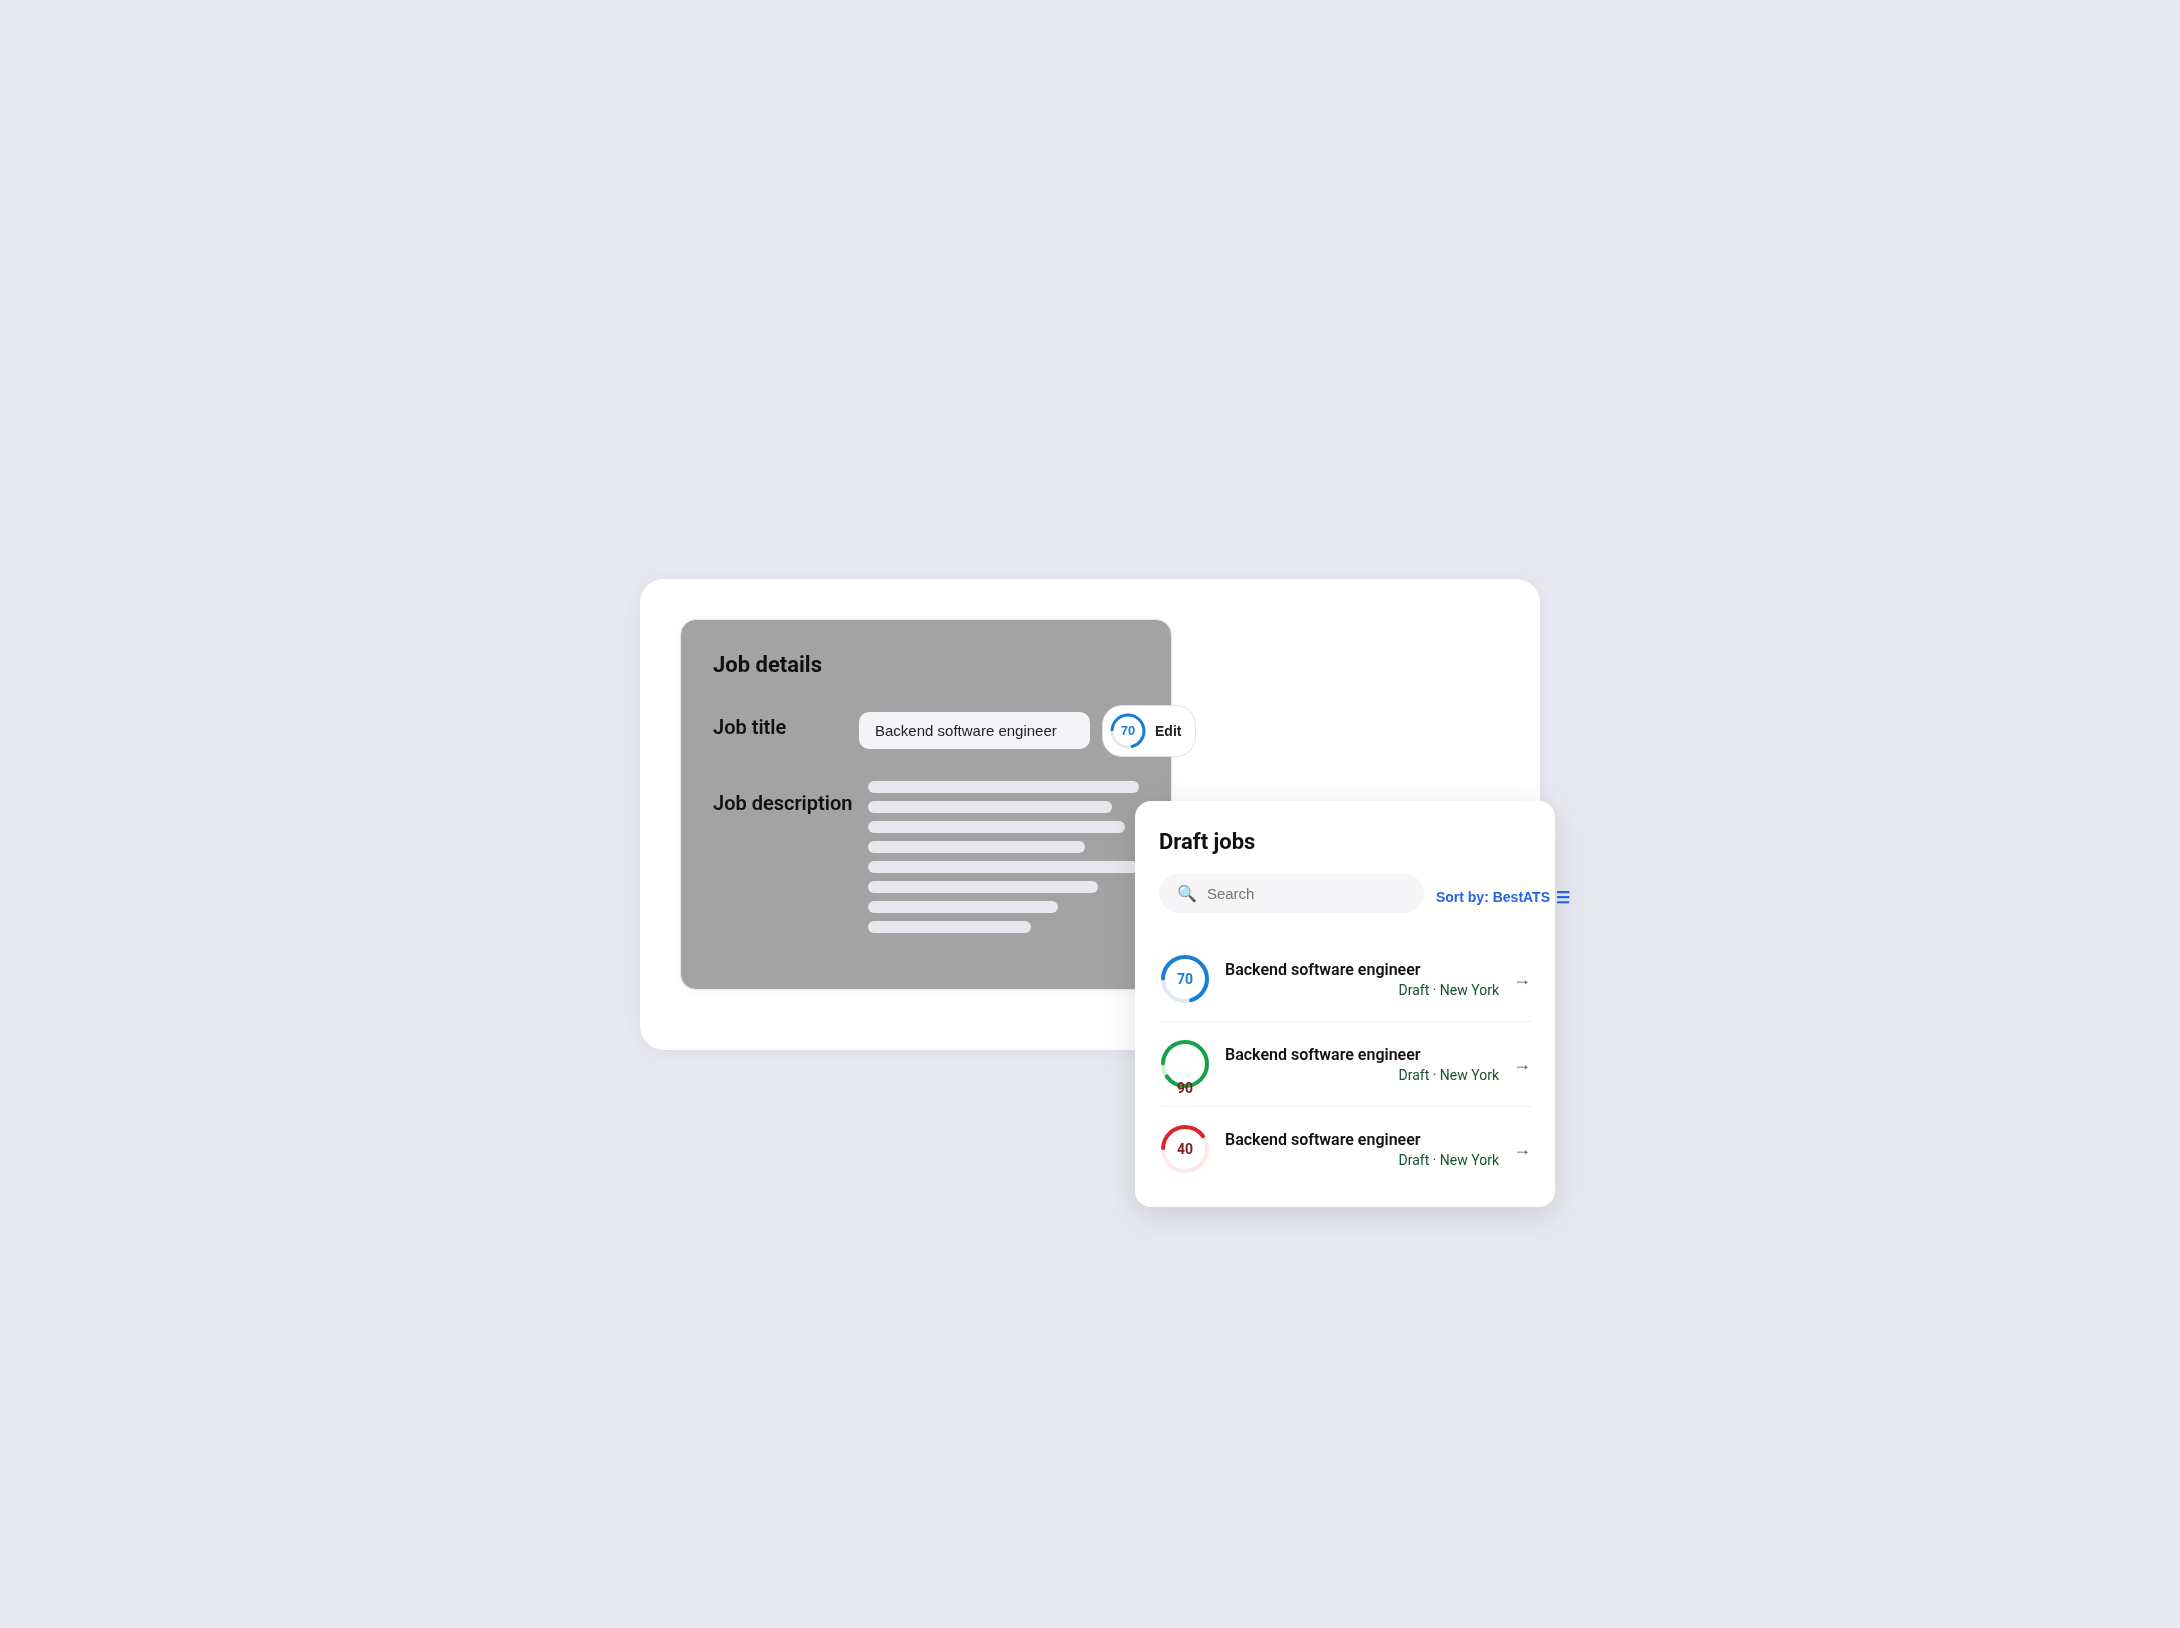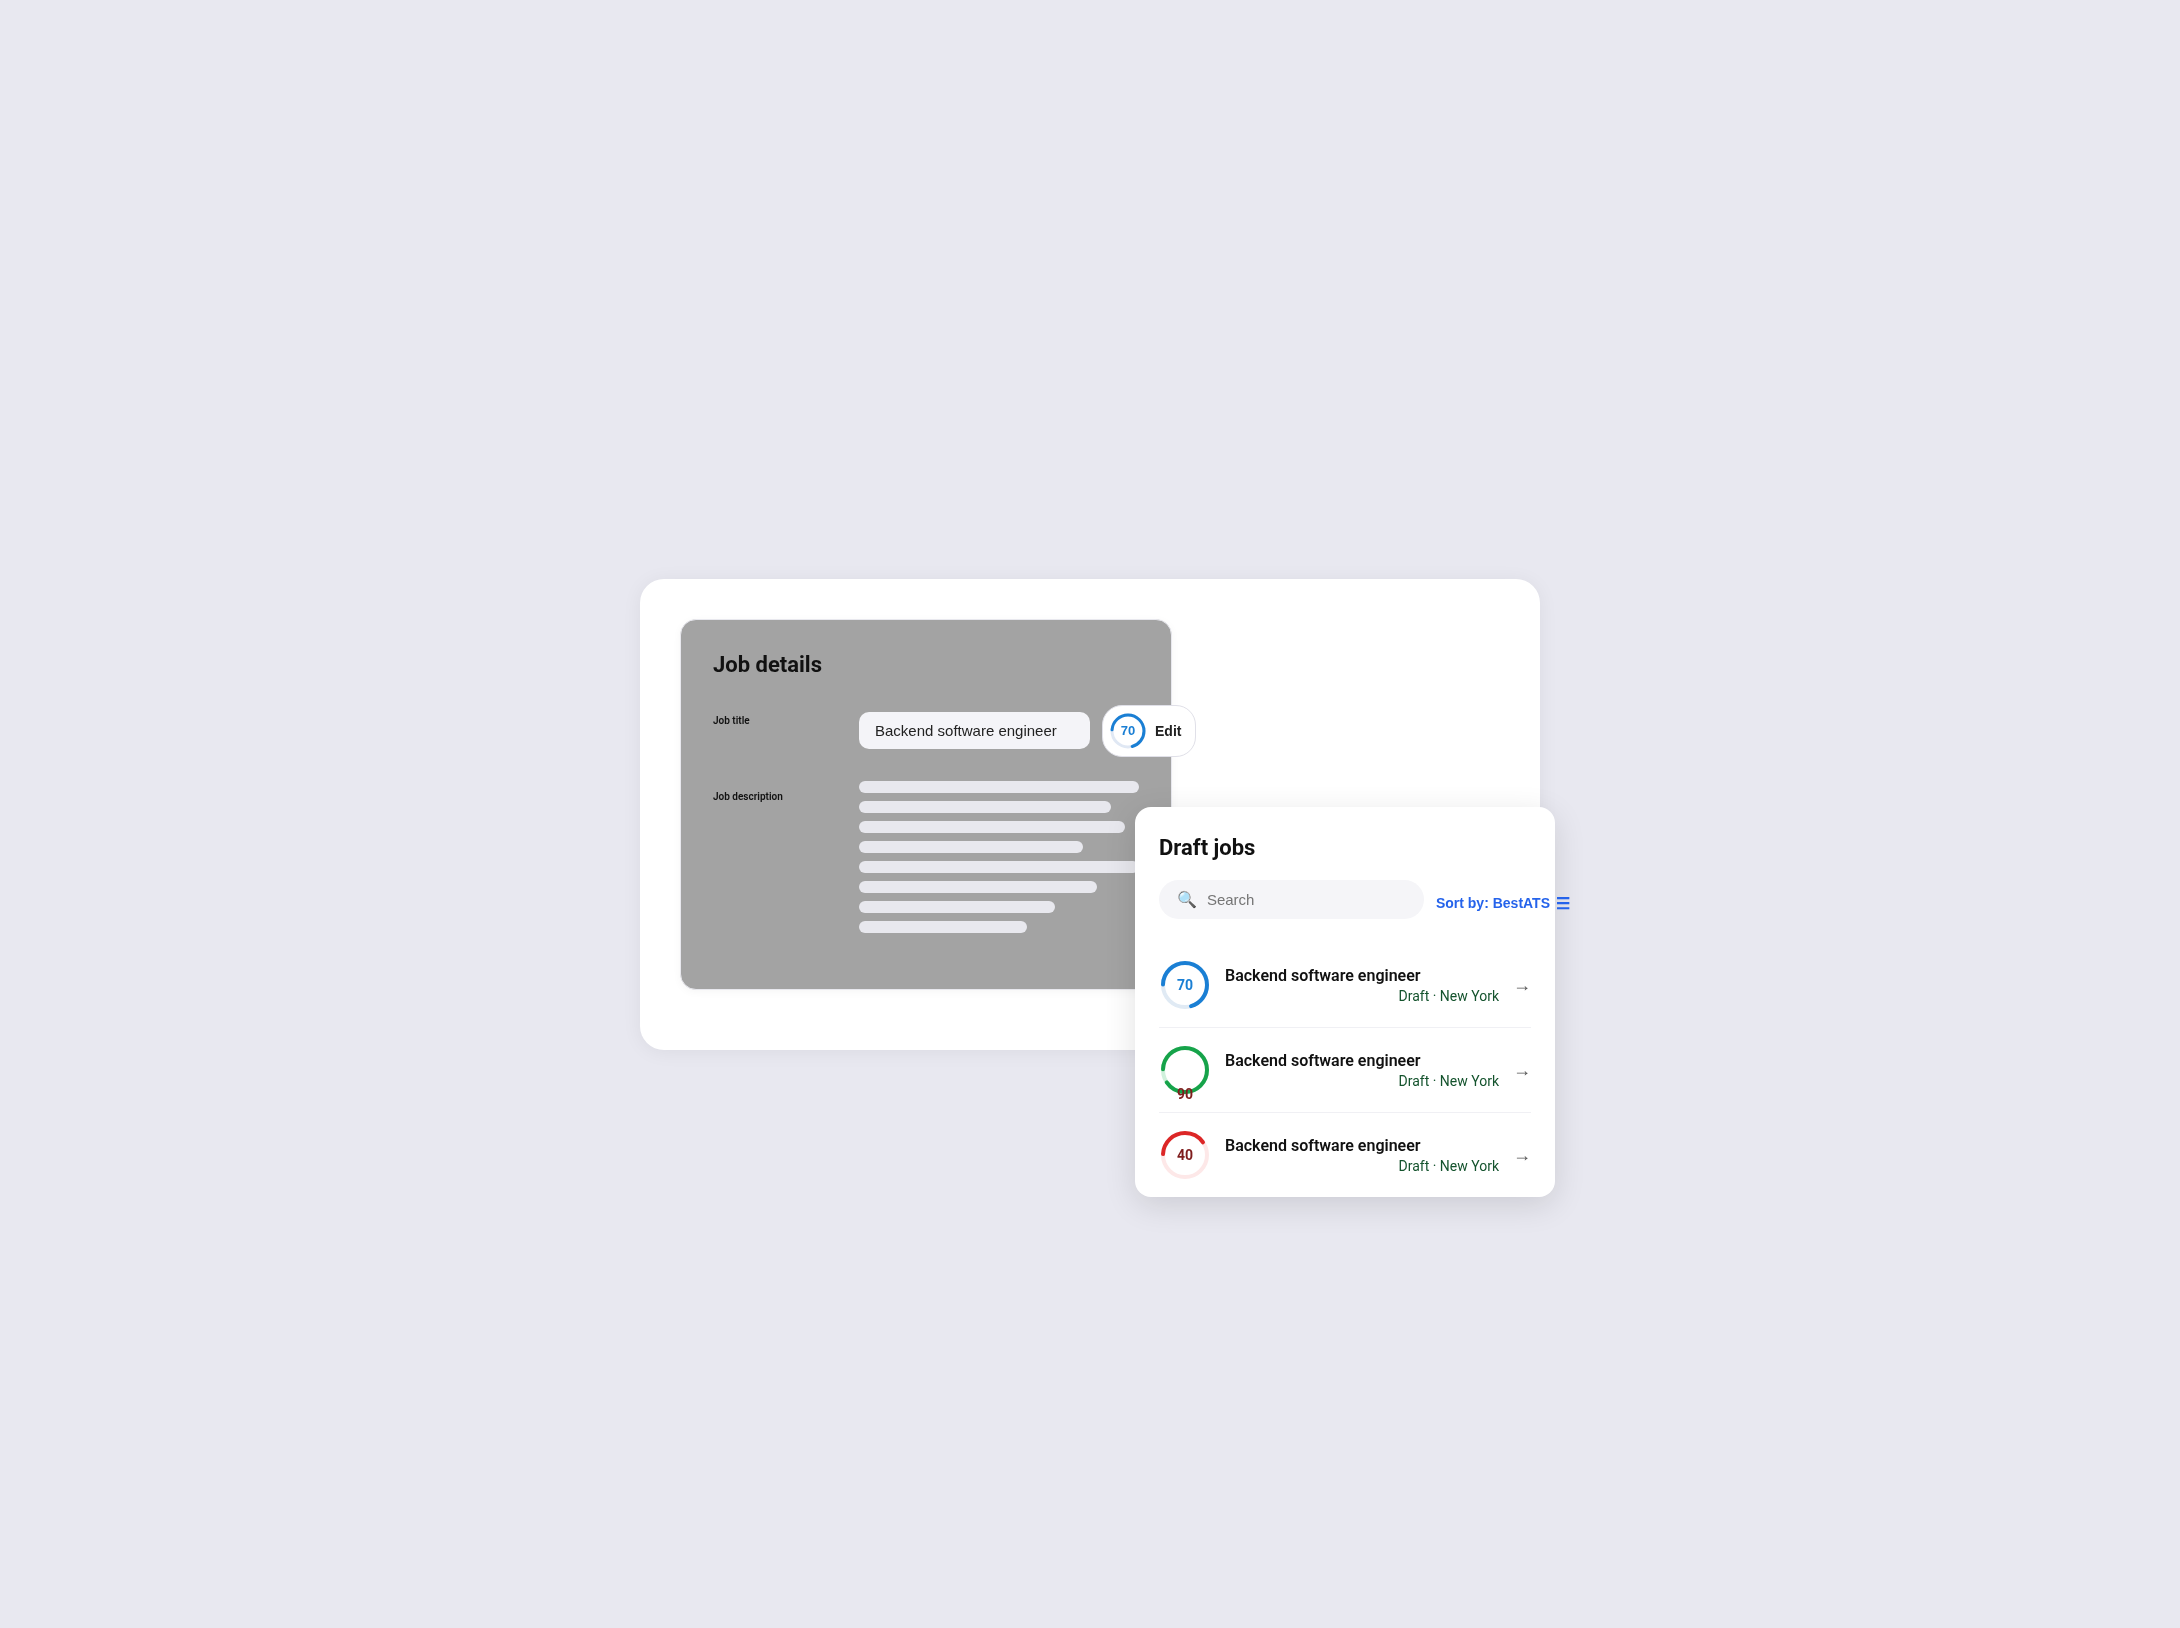--- a/index.html
+++ b/index.html
@@ -45,21 +45,21 @@
       color: #111;
       margin-bottom: 28px;
     }
     .field-row {
       display: flex;
       align-items: flex-start;
       margin-bottom: 24px;
       gap: 16px;
     }
     .field-label {
-      font-size: 10px;
+      font-size: 20px;
       font-weight: 600;
       color: #111;
       min-width: 130px;
       padding-top: 10px;
     }
     .field-content {
       flex: 1;
     }
     .job-title-row {
       display: flex;
@@ -141,27 +141,27 @@
     .skeleton-line.w-90 { width: 90%; }
     .skeleton-line.w-80 { width: 80%; }
     .skeleton-line.w-95 { width: 95%; }
     .skeleton-line.w-70 { width: 70%; }
     .skeleton-line.w-85 { width: 85%; }
     .skeleton-line.w-60 { width: 60%; }
 
     
     .draft-jobs-panel {
       position: absolute;
-      top: 228px;
+      top: 222px;
       left: 55%;
       width: 420px;
       background: #fff;
       border-radius: 16px;
       box-shadow: 0 8px 32px rgba(0,0,0,0.12);
-      padding: 28px 24px 0 24px;
+      padding: 28px 24px 16px 24px;
       z-index: 10;
     }
     .draft-jobs-title {
       font-size: 22px;
       font-weight: 700;
       color: #111;
       margin-bottom: 20px;
     }
     .search-bar {
       display: flex;

